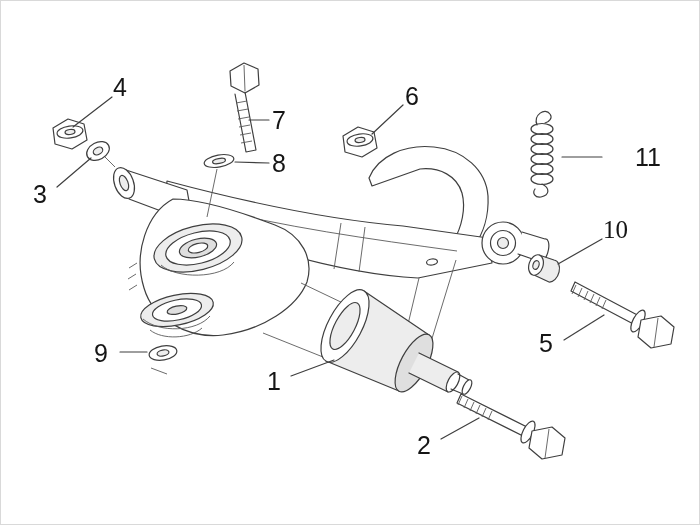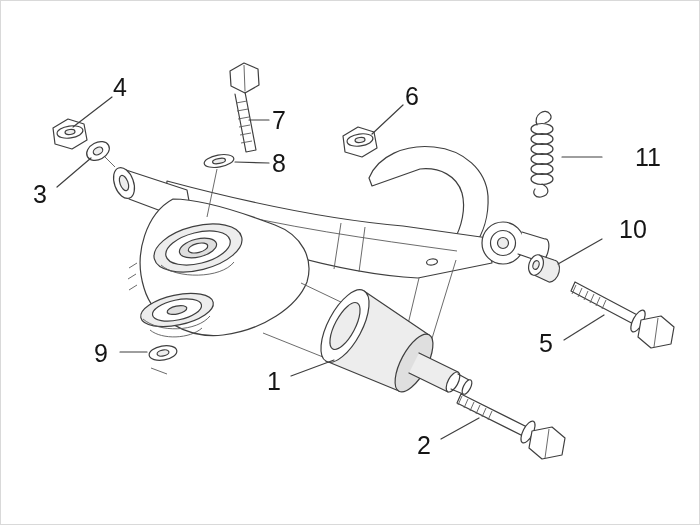--- a/index.html
+++ b/index.html
@@ -183,16 +183,16 @@
 
   <div class="callout" style="left:266px;top:368px;">1</div>
   <div class="callout" style="left:416px;top:432px;">2</div>
   <div class="callout" style="left:32px;top:181px;">3</div>
   <div class="callout" style="left:112px;top:74px;">4</div>
   <div class="callout" style="left:538px;top:330px;">5</div>
   <div class="callout" style="left:404px;top:83px;">6</div>
   <div class="callout" style="left:271px;top:107px;">7</div>
   <div class="callout" style="left:271px;top:150px;">8</div>
   <div class="callout" style="left:93px;top:340px;">9</div>
-  <div class="callout" style="left:618px;top:216px;">10</div>
+  <div class="callout" style="left:602px;top:216px;font-family:Liberation Serif, serif;">10</div>
   <div class="callout" style="left:602px;top:144px;margin-left:32px;">11</div>
 
 </div>
 
 </body></html>

